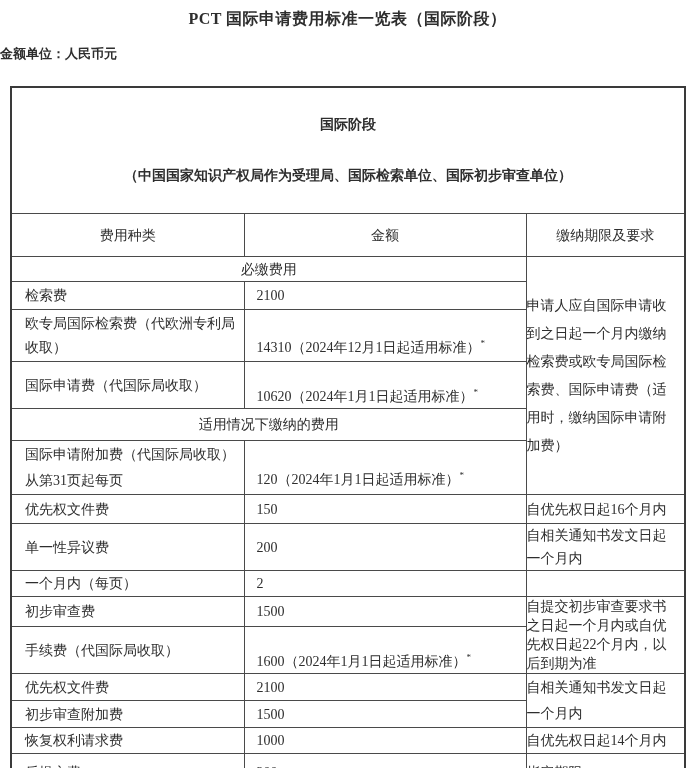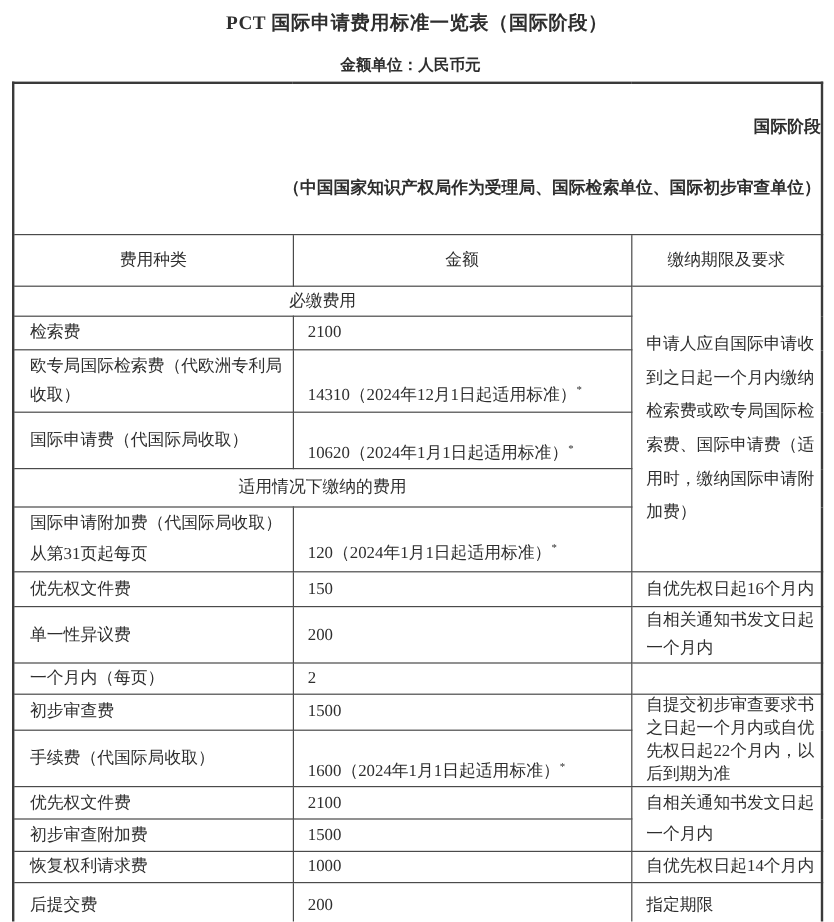--- a/index.html
+++ b/index.html
@@ -13,48 +13,48 @@
     color: #2e2e2e;
   }
   .page-title {
     text-align: center;
     font-size: 16px;
     font-weight: bold;
     padding-top: 9px;
     letter-spacing: 0.5px;
   }
   .unit-note {
-    text-align: center;
+    text-align: left;
     font-size: 13px;
     font-weight: bold;
-    margin: 15px 11px 5px 0;
+    margin: 15px 11px 23px 0;
   }
   table.fee-table {
     border-collapse: collapse;
     table-layout: fixed;
     margin-left: 10px;
     width: 674px;
     border: 2px solid #3a3a3a;
   }
   td {
     border: 1px solid #4a4a4a;
     font-size: 14px;
     padding: 0;
     vertical-align: middle;
     white-space: pre-line;
     line-height: 23px;
     overflow: hidden;
   }
-  .thead { text-align: right; font-weight: bold; }
+  .thead { text-align: center; font-weight: bold; }
   .thead .phase { line-height: 28px; }
   .thead .phase-sub { line-height: 28px; }
   .center { text-align: center; }
   .fee { padding-left: 13px; padding-right: 4px; }
   .amt { padding-left: 12px; padding-right: 4px; }
-  .dl  { padding-left: 12px;  padding-right: 3px; }
+  .dl  { padding-left: 0;  padding-right: 3px; }
   .lh28 { line-height: 28px; }
   .lh26 { line-height: 26px; }
   .lh24 { line-height: 24px; }
   .lh19 { line-height: 19px; }
   sup.mark {
     font-size: 9px;
     vertical-align: super;
     line-height: 0;
   }
 </style>

